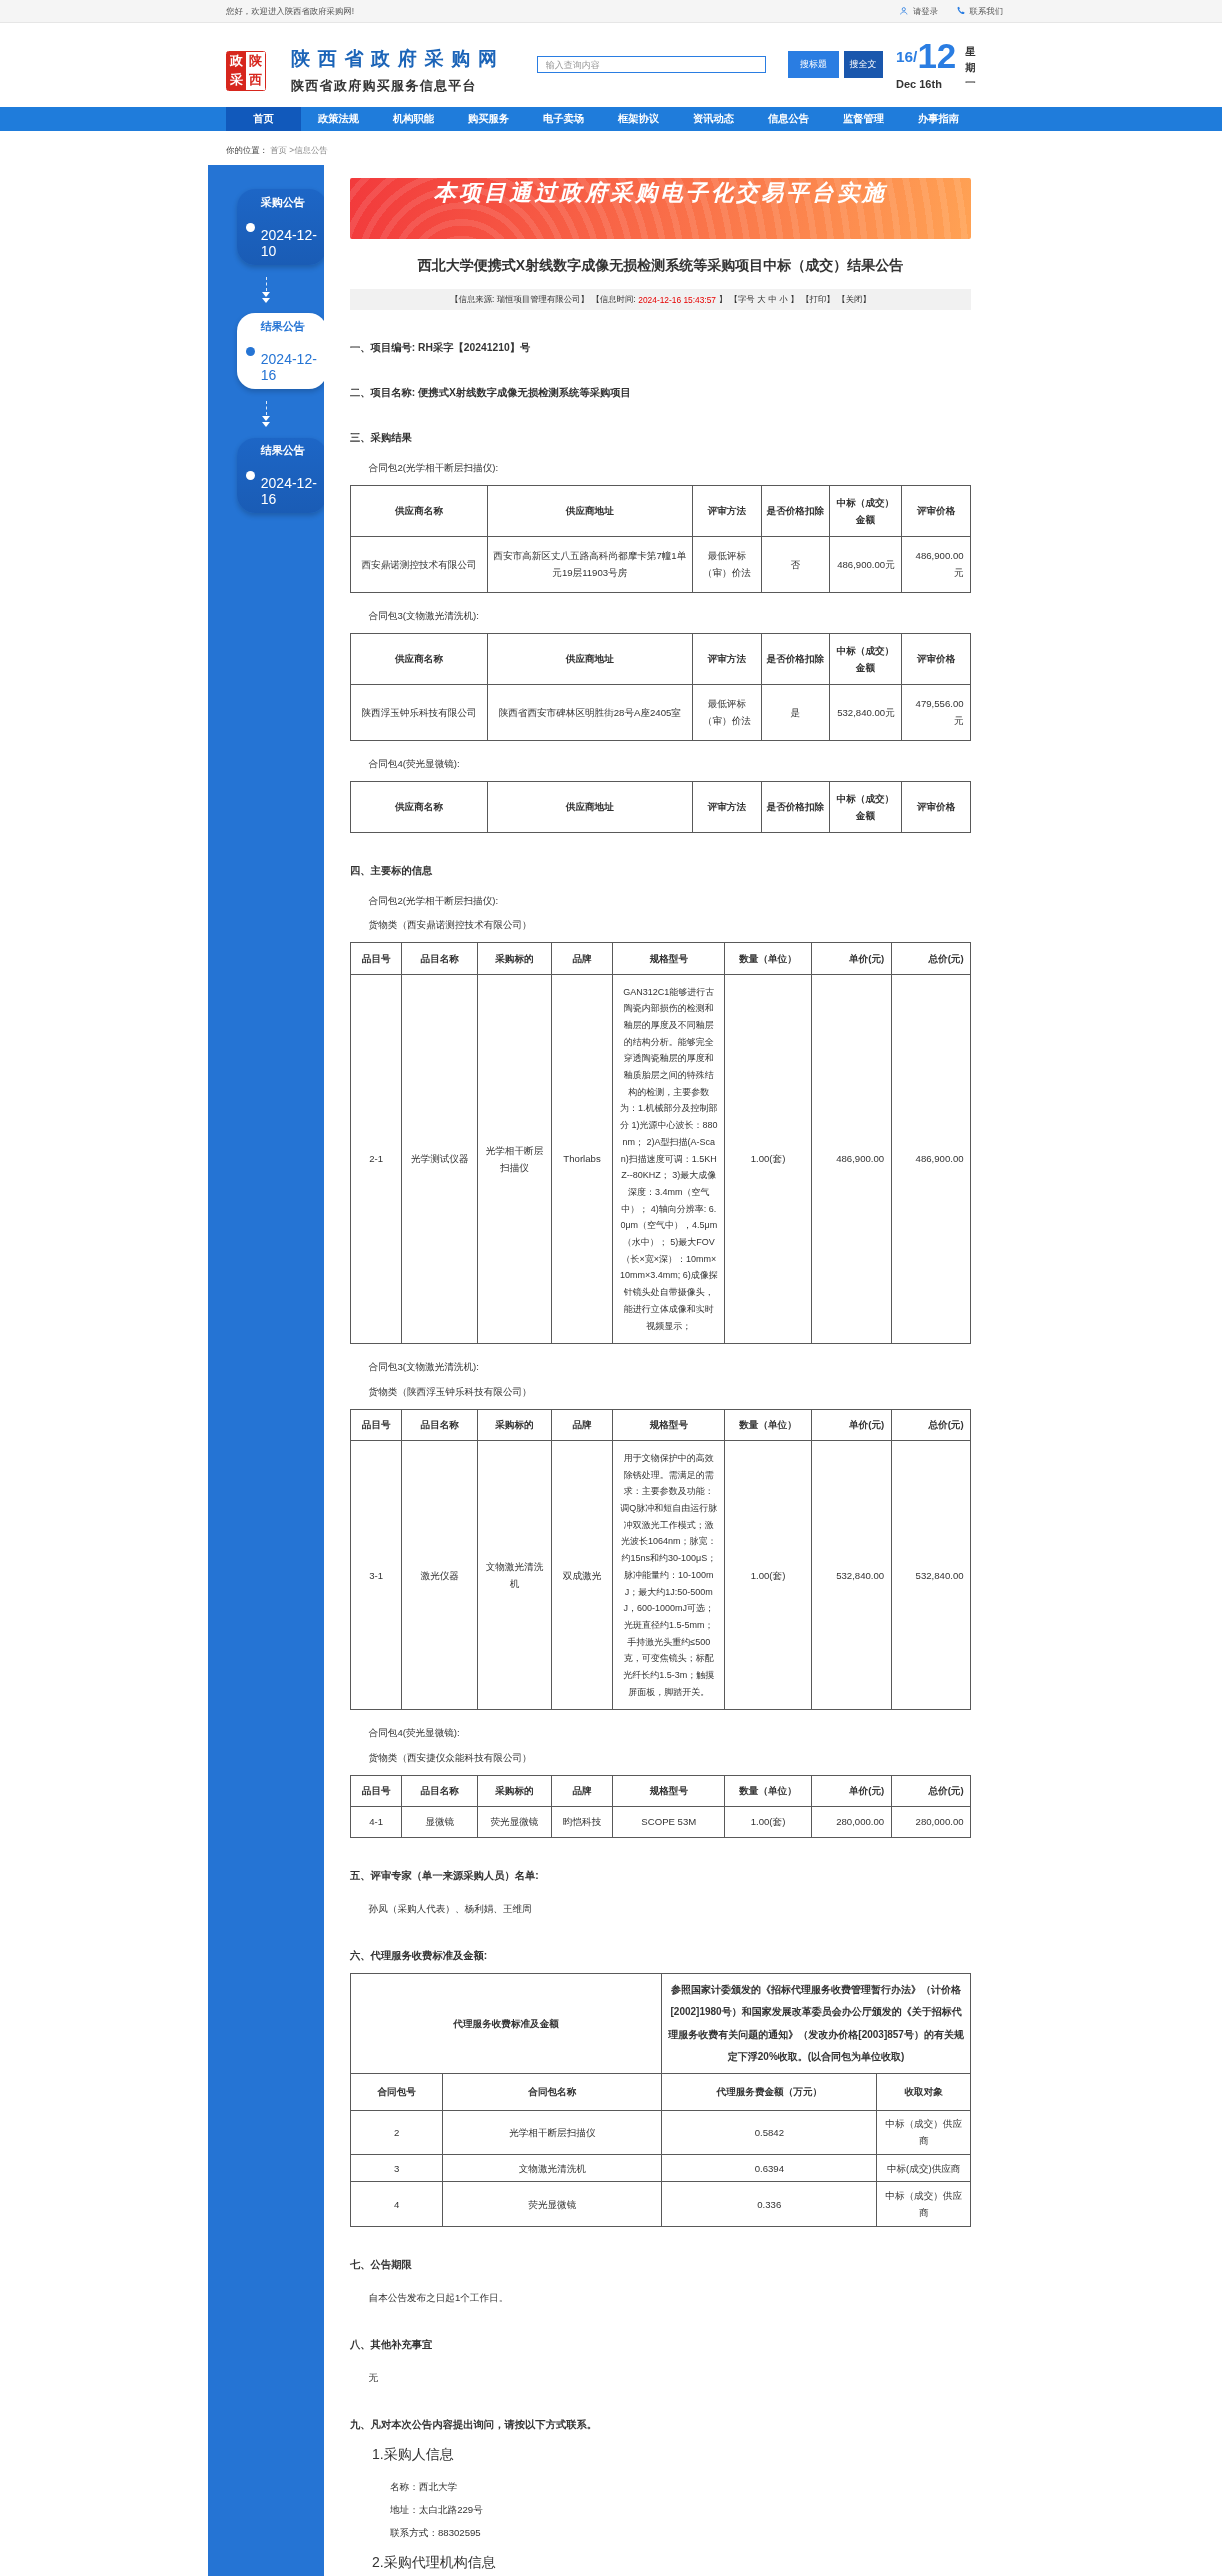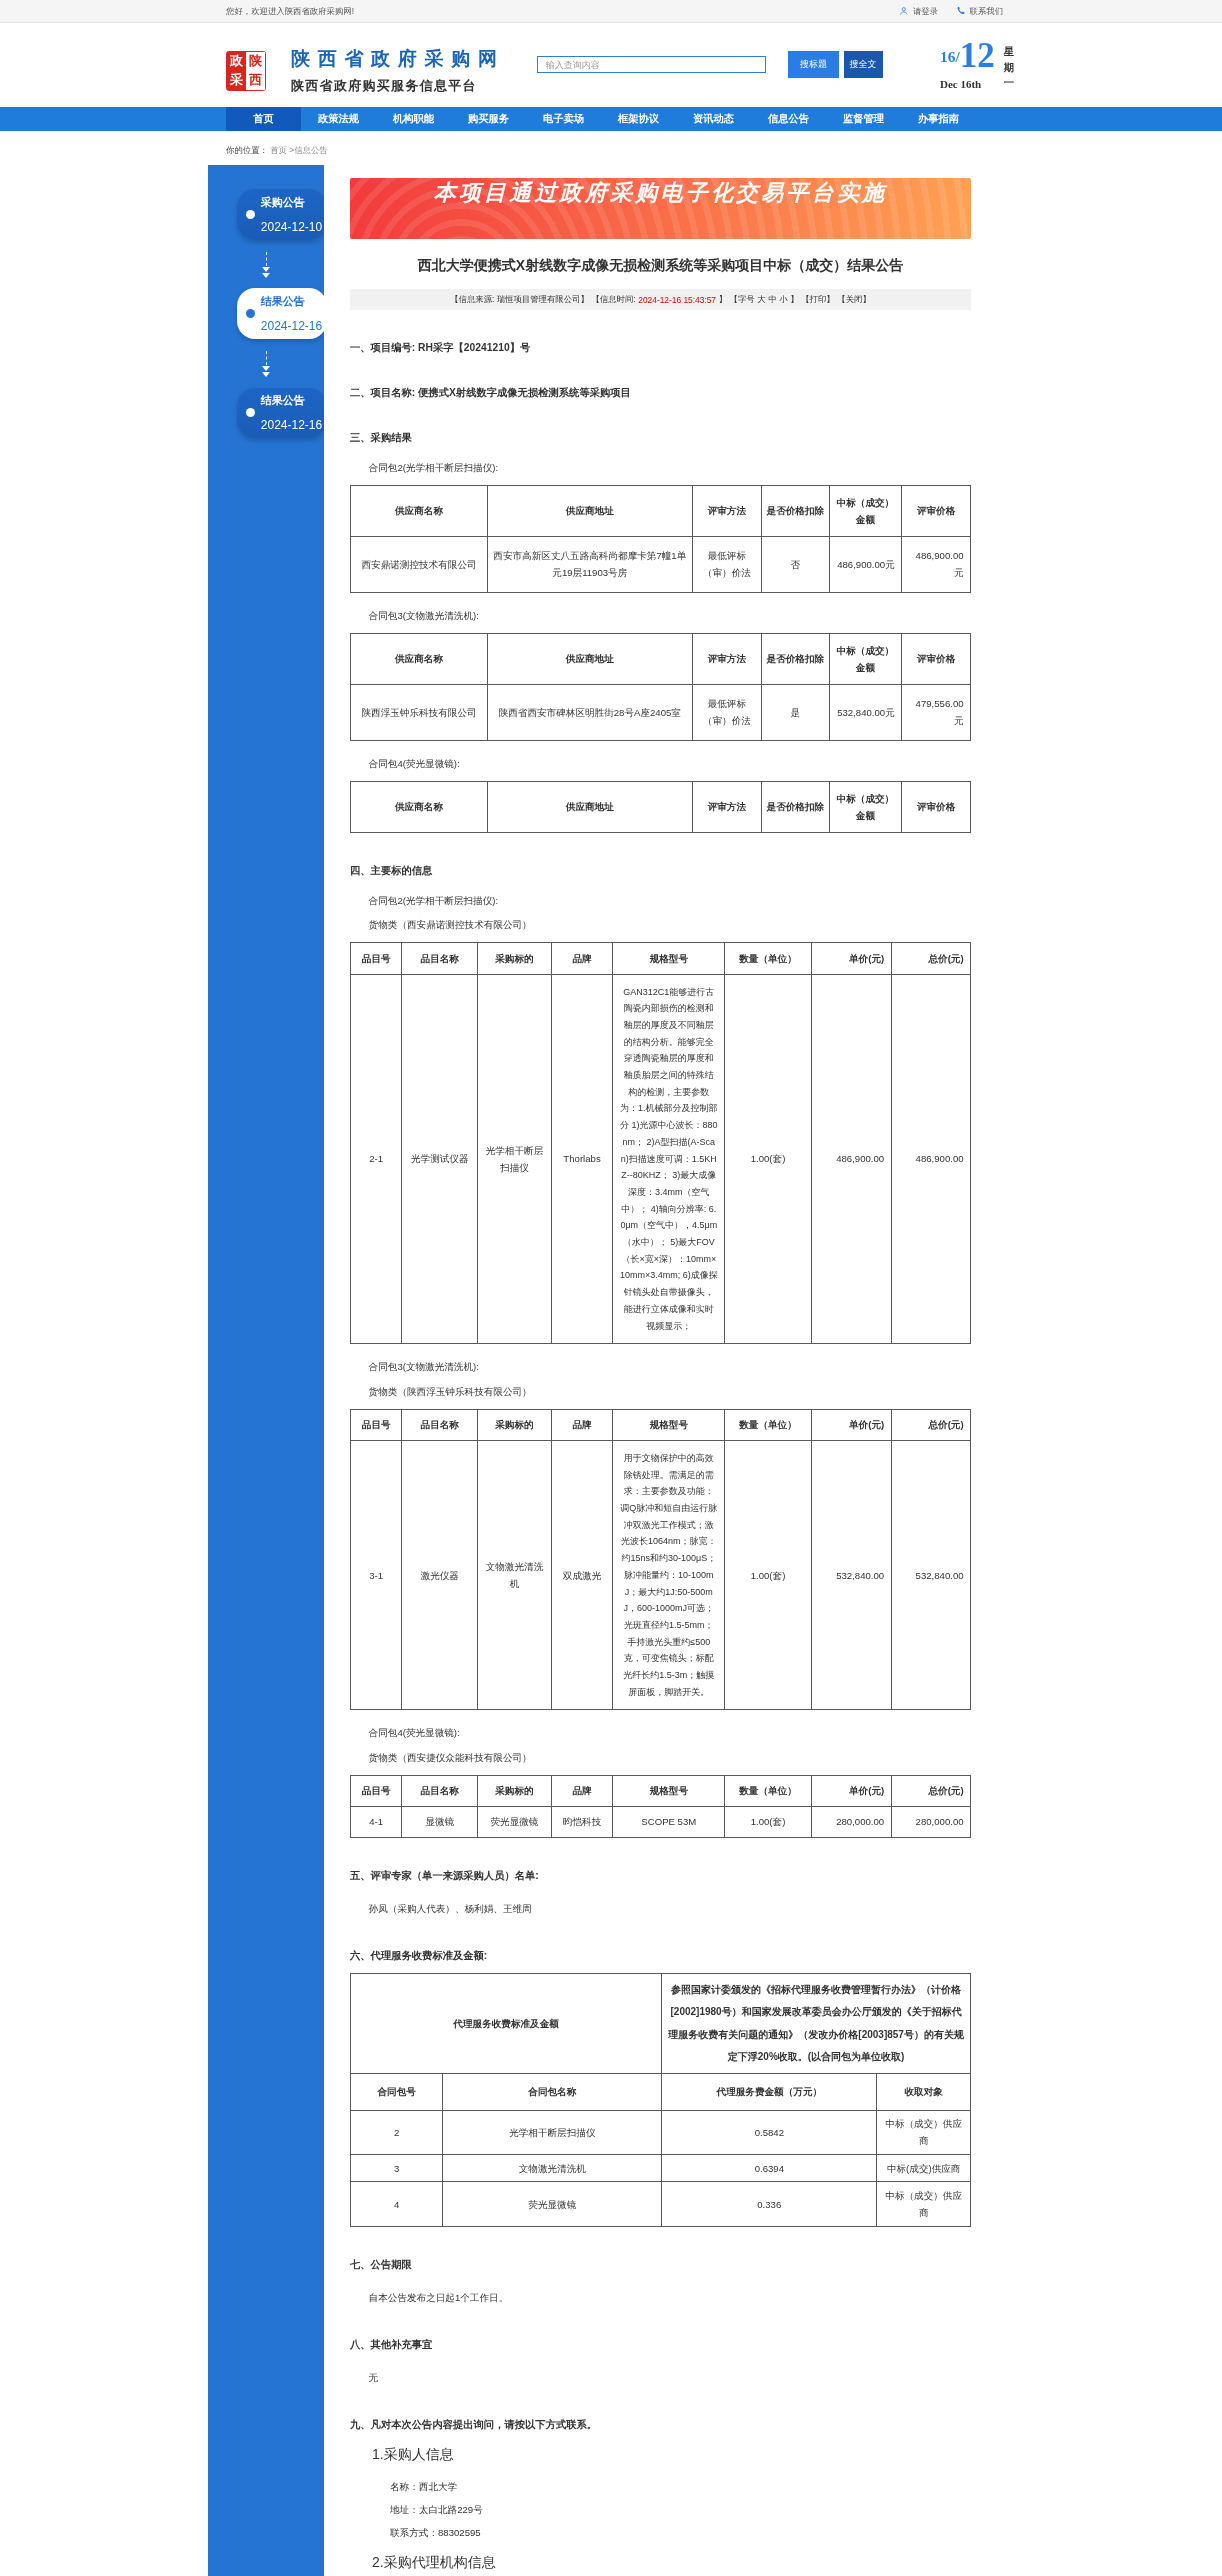--- a/index.html
+++ b/index.html
@@ -23,21 +23,21 @@
   .seal .white-bg { background:#fff; color:#d7261d; }
   .site-names { margin-left:25px; }
   .site-title { color:#1b64b8; font-size:19px; font-weight:bold; letter-spacing:7.7px; }
   .site-subtitle { color:#333; font-size:13px; font-weight:bold; letter-spacing:1.3px; margin-top:5.1px; }
   .search { position:absolute; left:537px; top:28px; display:flex; align-items:center; }
   .search input { width:229px; height:17px; border:1.3px solid #2a7de2; padding:0 7.7px; font-size:9px; outline:none; color:#333; }
   .search input::placeholder { color:#999; }
   .btn-search { height:27px; border:none; color:#fff; font-size:9px; cursor:pointer; font-family:inherit; }
   .btn-title { width:51px; background:#2a7de2; margin-left:22px; }
   .btn-full { width:39px; background:#1a57ad; margin-left:4.5px; }
-  .datebox { position:absolute; left:940px; top:16.7px; display:flex; gap:9px;font-family:Liberation Serif, serif; }
+  .datebox { position:absolute; left:896px; top:16.7px; display:flex; gap:9px; }
   .date-nums { display:flex; align-items:flex-end; color:#2a7de2; }
   .d-small { font-size:15.4px; font-weight:bold; margin-bottom:5.1px; }
   .d-big { font-size:35px; font-weight:bold; line-height:0.9; }
   .d-en { font-size:11px; font-weight:bold; color:#333; margin-top:6.4px; }
   .d-week { display:flex; flex-direction:column; font-size:10.3px; font-weight:bold; color:#333; line-height:1.55; padding-top:3.9px; }
   
   .navbar { height:24.4px; background:#1f7cdb; display:flex; padding-left:226px; }
   .nav-item { width:75px; text-align:center; line-height:24.4px; color:#fff; font-size:10.3px; font-weight:bold; cursor:pointer; }
   .nav-item.active { background:#1159bb; }
   
@@ -46,21 +46,21 @@
   
   .main { margin-left:208px; width:801px; display:flex; min-height:2302px; }
   .sidebar { width:116px; background:#2574d4; padding-top:24px; flex-shrink:0; }
   .side-item { width:90px; margin-left:29px; border-radius:18px; padding:5.8px 0 5.8px 9px;
     display:flex; align-items:center; gap:5.8px; cursor:pointer; box-shadow:0 2.6px 5.1px rgba(0,0,0,.18); }
   .side-item.dark { background:linear-gradient(#1d66c6,#1a5cb5); color:#fff; }
   .side-item.active { background:#fff; color:#2574d4; }
   .dot { width:9px; height:9px; border-radius:50%; background:#fff; flex-shrink:0; }
   .side-item.active .dot { background:#2574d4; }
   .side-title { font-size:11px; font-weight:bold; display:block; }
-  .side-date { font-size:12px; display:block; margin-top:10px; }
+  .side-date { font-size:14px; display:block; margin-top:17px; }
   .side-arrow { margin:11.6px 0 10.3px; }
   .dash-line { width:0; height:14px; border-left:1.3px dashed rgba(255,255,255,.85); margin:0 auto; }
   .chev { width:0; height:0; border-left:4.5px solid transparent; border-right:4.5px solid transparent;
     border-top:5.1px solid #fff; margin:1.3px auto 0; }
   
   .content { flex:1; background:#fff; padding:13px 39px 32px 26px; }
   .banner { height:61px; border-radius:1.9px; position:relative; overflow:hidden;
     background:linear-gradient(100deg,#f23a3c 0%, #f96a48 48%, #ffa254 100%);
     display:flex; align-items:flex-start; justify-content:center; }
   .banner::after { content:""; position:absolute; inset:0;

